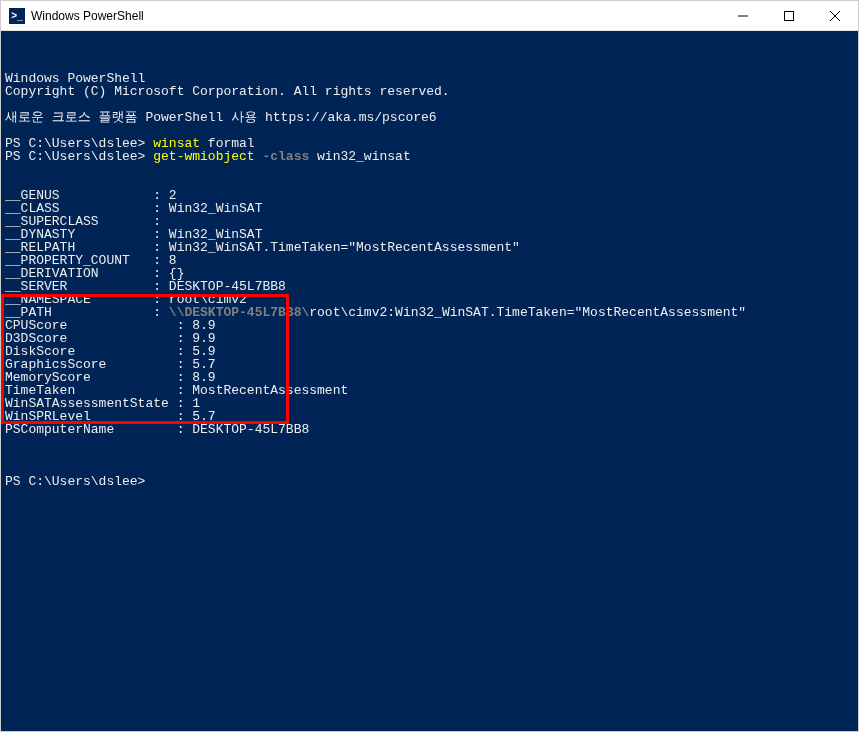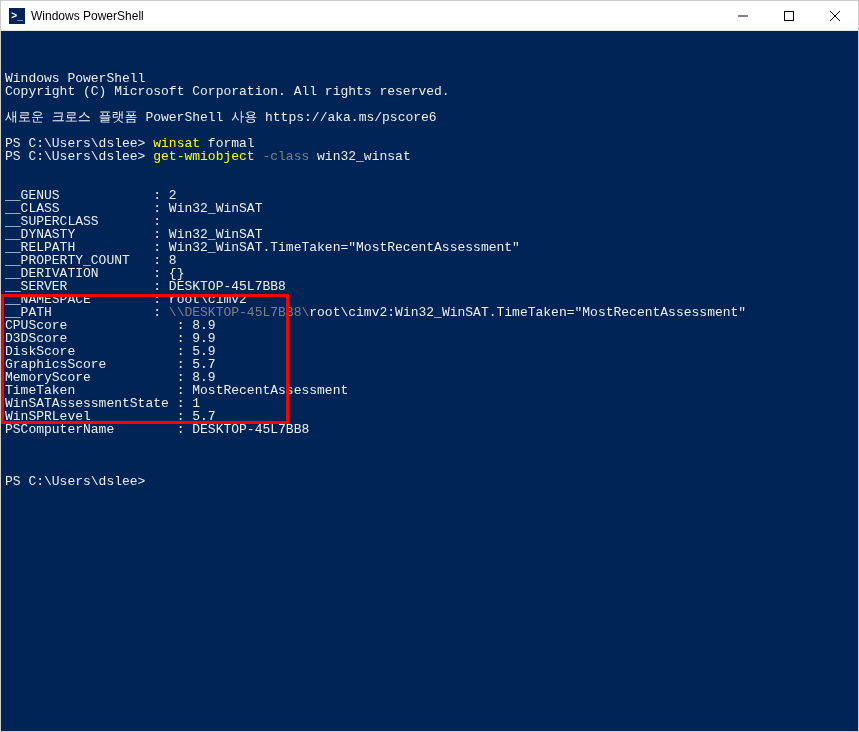--- a/index.html
+++ b/index.html
@@ -62,21 +62,21 @@
     font-size: 13px;
     line-height: 13px;
     padding: 2px 4px;
     white-space: pre;
     position: relative;
     overflow: hidden;
   }
   .line { height: 13px; }
   .ps-white { color: #eeeeee; }
   .ps-yellow { color: #ffff00; }
-  .ps-gray { color: #808080; }
+  .ps-gray { color: #808080; font-weight: bold; }
   .highlight-box {
     position: absolute;
     border: 3px solid #ff0000;
     pointer-events: none;
   }
 </style>
 </head>
 <body>
 
 <div class="window">

